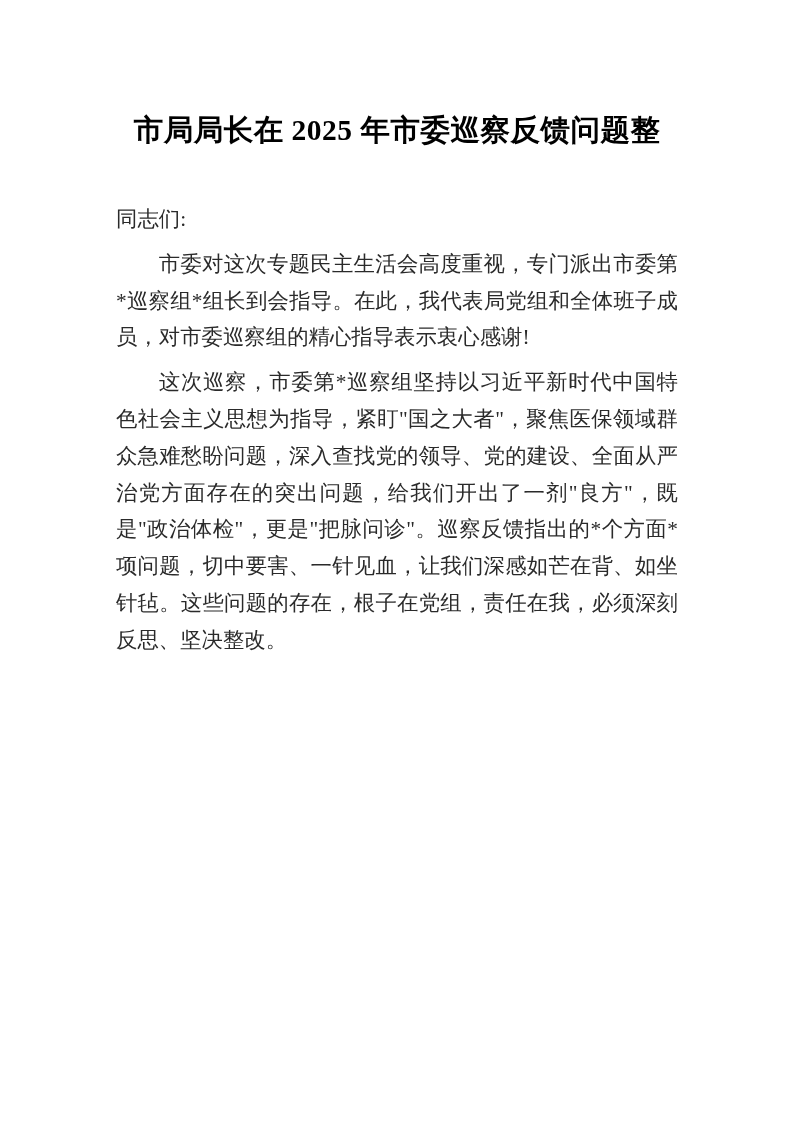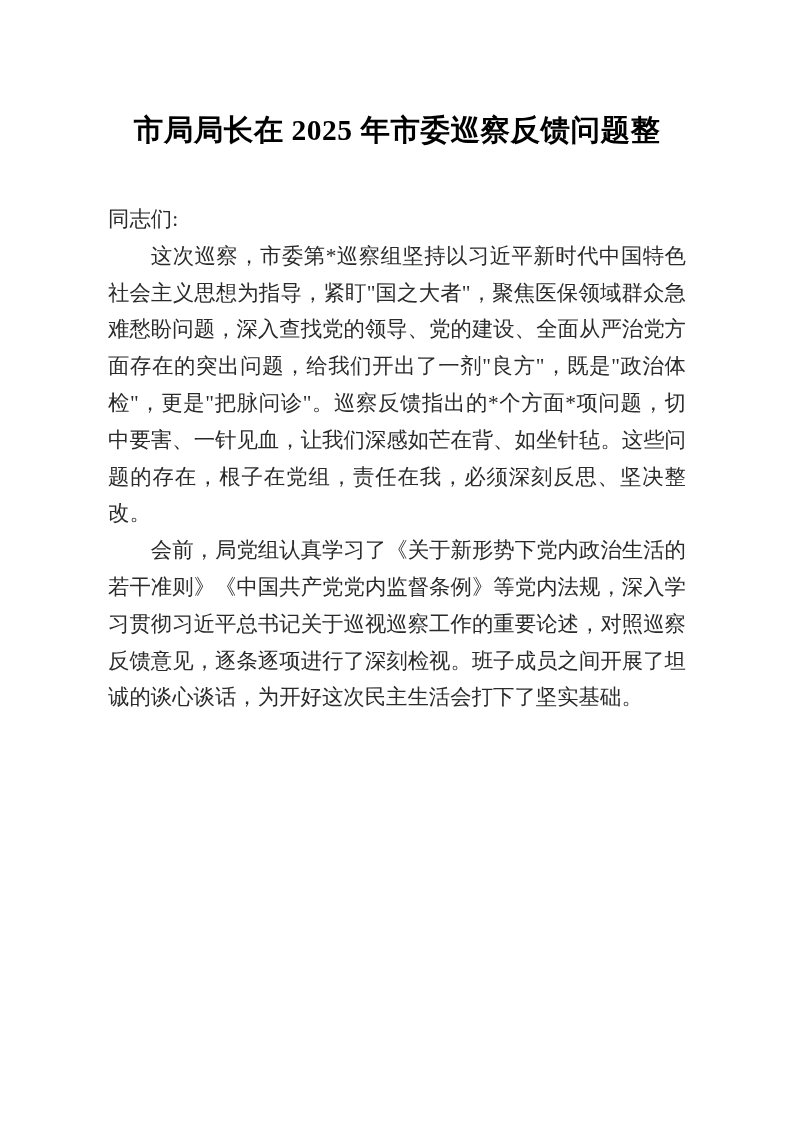--- a/index.html
+++ b/index.html
@@ -32,21 +32,21 @@
     letter-spacing: 0.5px;
   }
   .doc-body {
     margin-top: 51px;
     font-size: 21.4px;
     line-height: 36.8px;
     text-align: justify;
     color: #2a2a2a;
   }
   .doc-body p {
-    margin: 0;
+    margin: 8px;
     padding: 0;
     text-indent: 2em;
   }
   .doc-body p.salutation {
     text-indent: 0;
   }
   .page-footer {
     position: absolute;
     top: 1032px;
     left: 0;
@@ -69,22 +69,22 @@
 
 <div class="page">
   <div class="content">
 
     <div class="doc-title">
       <div>市局局长在 2025 年市委巡察反馈问题整</div>
     </div>
 
     <div class="doc-body">
       <p class="salutation">同志们:</p>
+      <p>市委对这次专题民主生活会高度重视，专门派出市委第*巡察组*组长到会指导。在此，我代表局党组和全体班子成员，对市委巡察组的精心指导表示衷心感谢!</p>
       <p>这次巡察，市委第*巡察组坚持以习近平新时代中国特色社会主义思想为指导，紧盯"国之大者"，聚焦医保领域群众急难愁盼问题，深入查找党的领导、党的建设、全面从严治党方面存在的突出问题，给我们开出了一剂"良方"，既是"政治体检"，更是"把脉问诊"。巡察反馈指出的*个方面*项问题，切中要害、一针见血，让我们深感如芒在背、如坐针毡。这些问题的存在，根子在党组，责任在我，必须深刻反思、坚决整改。</p>
-      <p>会前，局党组认真学习了《关于新形势下党内政治生活的若干准则》《中国共产党党内监督条例》等党内法规，深入学习贯彻习近平总书记关于巡视巡察工作的重要论述，对照巡察反馈意见，逐条逐项进行了深刻检视。班子成员之间开展了坦诚的谈心谈话，为开好这次民主生活会打下了坚实基础。</p>
     </div>
 
   </div>
 
   <div class="page-footer">
     <span class="footer-dash">—</span><span class="footer-num">1</span><span class="footer-dash">—</span>
   </div>
 </div>
 
 </body></html>

